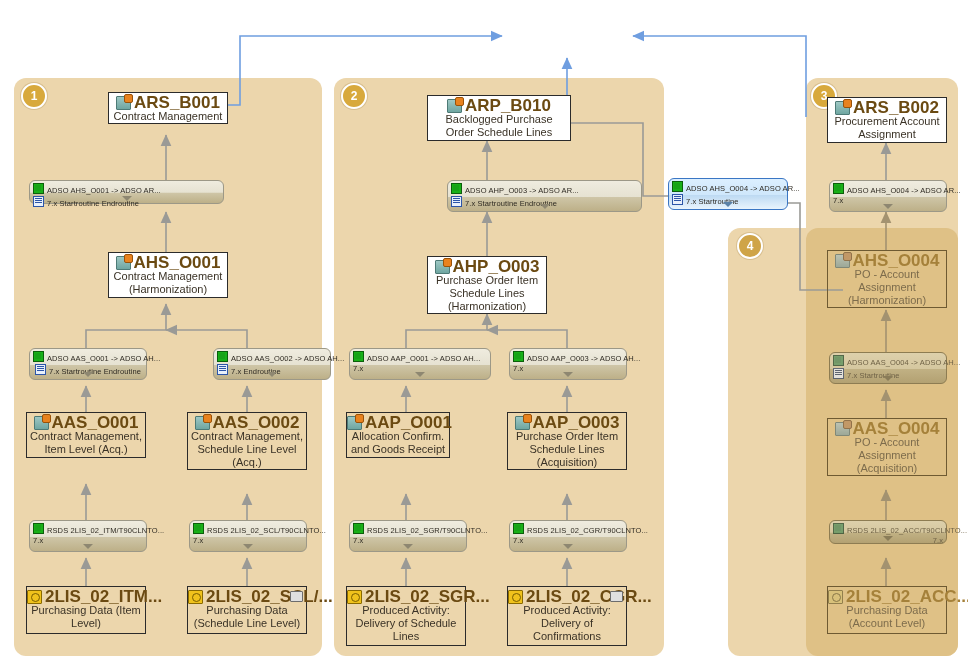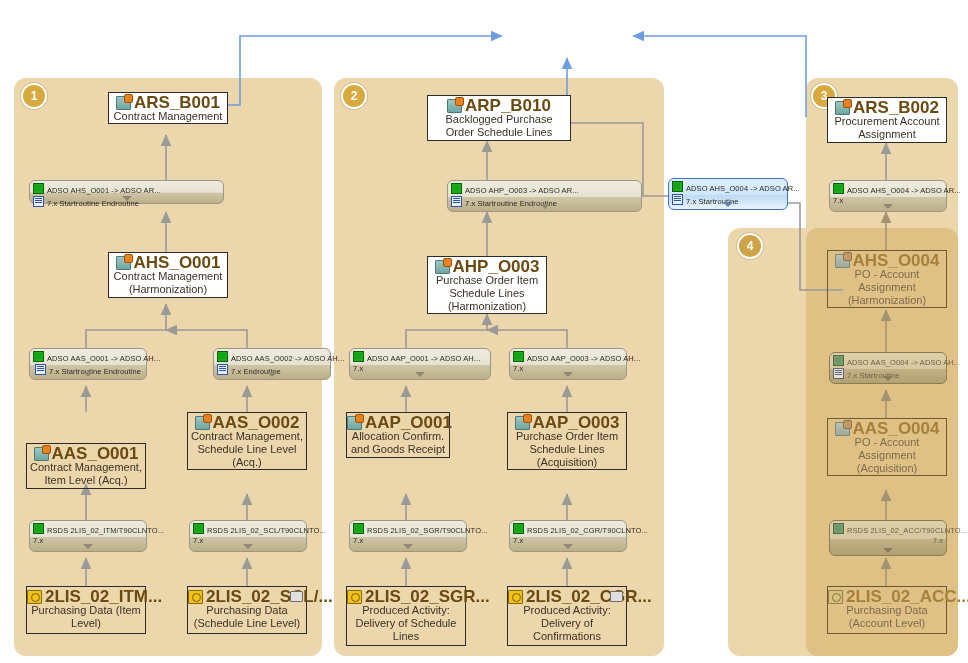--- a/index.html
+++ b/index.html
@@ -202,21 +202,21 @@
   </div>
 
   <div class="tr" style="left:189px;top:348px;width:118px;height:32px;margin-left:24px;">
     <div class="l1">
       <span class="ti ti-flag"></span><span>ADSO AAS_O002 -&gt; ADSO AH...</span></div>
     <div class="l2">
       <span class="ti ti-rout"></span><span>7.x Endroutine</span></div>
     <span class="tri"></span>
   </div>
 
-  <div class="obj" style="left:26px;top:412px;width:120px;height:46px;margin-top:31px;">
+  <div class="obj" style="left:26px;top:412px;width:120px;height:46px;">
     <div class="ttl">
       <span class="ico ico-adso"></span><span>AAS_O001</span>
     </div>
     <div class="sub">Contract Management,</div>
     <div class="sub">Item Level (Acq.)</div>
   </div>
 
   <div class="obj" style="left:187px;top:412px;width:120px;height:58px;">
     <div class="ttl">
       <span class="ico ico-adso"></span><span>AAS_O002</span>
@@ -388,21 +388,21 @@
 
   <div class="obj dim" style="left:827px;top:418px;width:120px;height:58px;">
     <div class="ttl">
       <span class="ico ico-adso"></span><span>AAS_O004</span>
     </div>
     <div class="sub">PO - Account</div>
     <div class="sub">Assignment</div>
     <div class="sub">(Acquisition)</div>
   </div>
 
-  <div class="tr dim" style="left:829px;top:520px;width:118px;height:36px;text-align:right;">
+  <div class="tr dim" style="left:829px;top:520px;width:118px;height:24px;text-align:right;">
     <div class="l1">
       <span class="ti ti-flag"></span><span>RSDS 2LIS_02_ACC/T90CLNTO...</span></div>
     <div class="l2"><span>7.x</span></div>
     <span class="tri"></span>
   </div>
 
   <div class="obj dim" style="left:827px;top:586px;width:120px;height:48px;">
     <div class="ttl">
       <span class="ico ico-ds"></span><span>2LIS_02_ACC...</span>
     </div>

